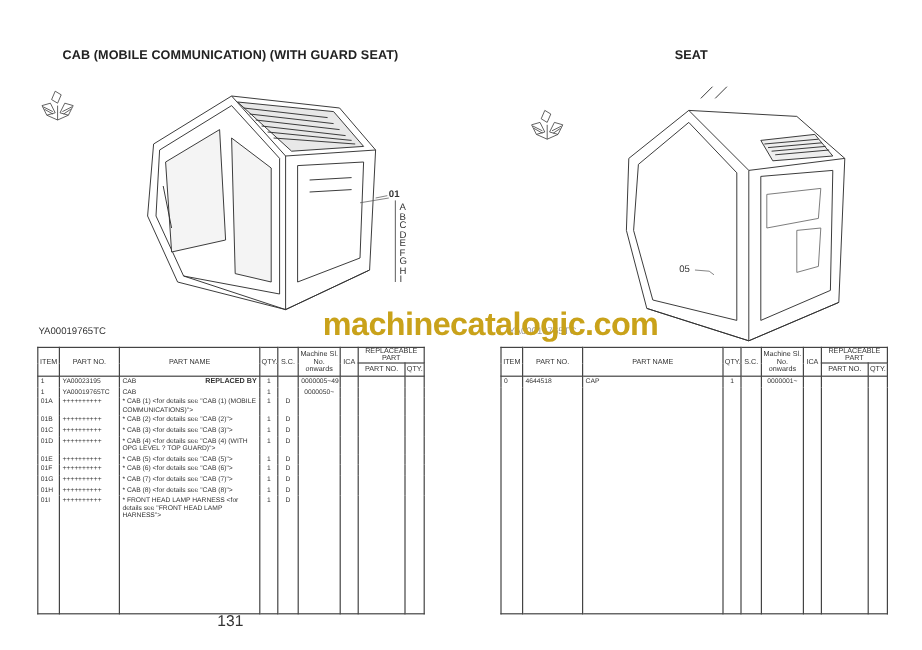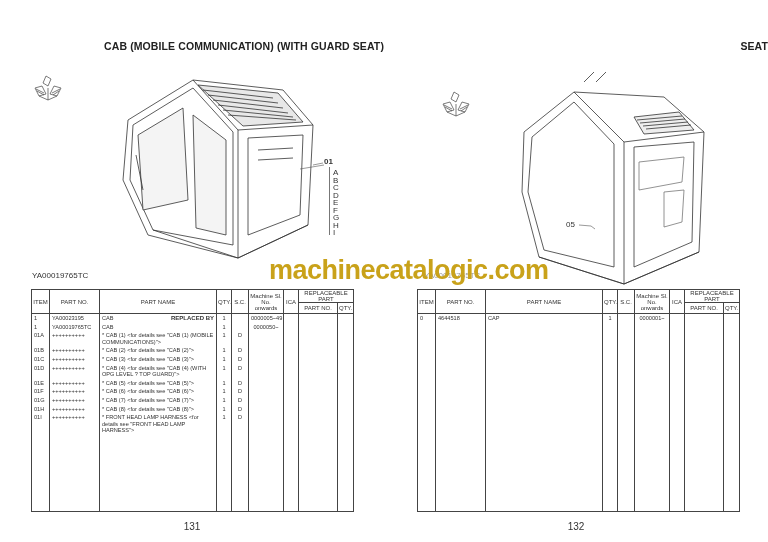--- a/index.html
+++ b/index.html
@@ -1,33 +1,33 @@
 <!DOCTYPE html>
 <html><head>
 <meta charset="utf-8">
 <style>
   * { box-sizing: border-box; margin: 0; padding: 0; }
   html, body { width: 768px; height: 542px; background: #fff; overflow: hidden; }
   body { font-family: "Liberation Sans", sans-serif; color: #222; position: relative; }
   .page { position: absolute; top: 0; width: 384px; height: 542px; }
   .page.left { left: 0; }
   .page.right { left: 384px; }
-  .title { position: absolute; top: 40px; left: 0; width: 100%; text-align: right; font-weight: bold; font-size: 10.5px; letter-spacing: 0.1px; color: #222; }
+  .title { position: absolute; top: 40px; left: 0; width: 100%; text-align: center; font-weight: bold; font-size: 10.5px; letter-spacing: 0.1px; color: #222; }
   .orient { position: absolute; width: 32px; height: 28px; }
   .drawing { position: absolute; }
   .fig-id { position: absolute; font-size: 8px; color: #333; }
   .callout { position: absolute; font-size: 8px; color: #333; line-height: 7.5px; }
   table.parts { position: absolute; border-collapse: collapse; font-size: 5.6px; color: #333; table-layout: fixed; }
   table.parts th, table.parts td { border-left: 0.8px solid #444; border-right: 0.8px solid #444; vertical-align: top; font-weight: normal; }
   table.parts thead th { border: 0.8px solid #444; text-align: center; vertical-align: middle; height: 11px; padding: 0 1px; font-size: 6px; }
   table.parts tbody td { padding: 1px 2px; line-height: 6.6px; }
   table.parts tbody tr:last-child td { border-bottom: 0.8px solid #444; }
   .c { text-align: center; }
   .rb { float: right; font-weight: bold; font-size: 6px; }
-  .pagenum { position: absolute; top: 521px; width: 100%; text-align: center; font-size: 10px; color: #333; }
+  .pagenum { position: absolute; top: 510px; width: 100%; text-align: center; font-size: 13px; color: #333; }
   .watermark { position: absolute; left: 269px; top: 255px; font-size: 27px; font-weight: bold; color: #c9a21a; letter-spacing: -0.5px; font-family: "Liberation Sans", sans-serif; }
 </style>
 </head>
 <body>
 
 <div class="page left">
   <div class="title">CAB (MOBILE COMMUNICATION) (WITH GUARD SEAT)</div>
 
   <svg class="orient" style="left:32px;top:74px;" viewBox="0 0 32 28">
     <g fill="none" stroke="#444" stroke-width="0.7">
@@ -314,16 +314,15 @@
           <td></td>
           <td></td>
           <td></td>
           <td></td>
           <td></td>
           <td></td>
       </tr>
     </tbody>
   </table>
 
-  <div class="pagenum">132</div>
 </div>
 
 <div class="watermark">machinecatalogic.com</div>
 
 </body></html>

